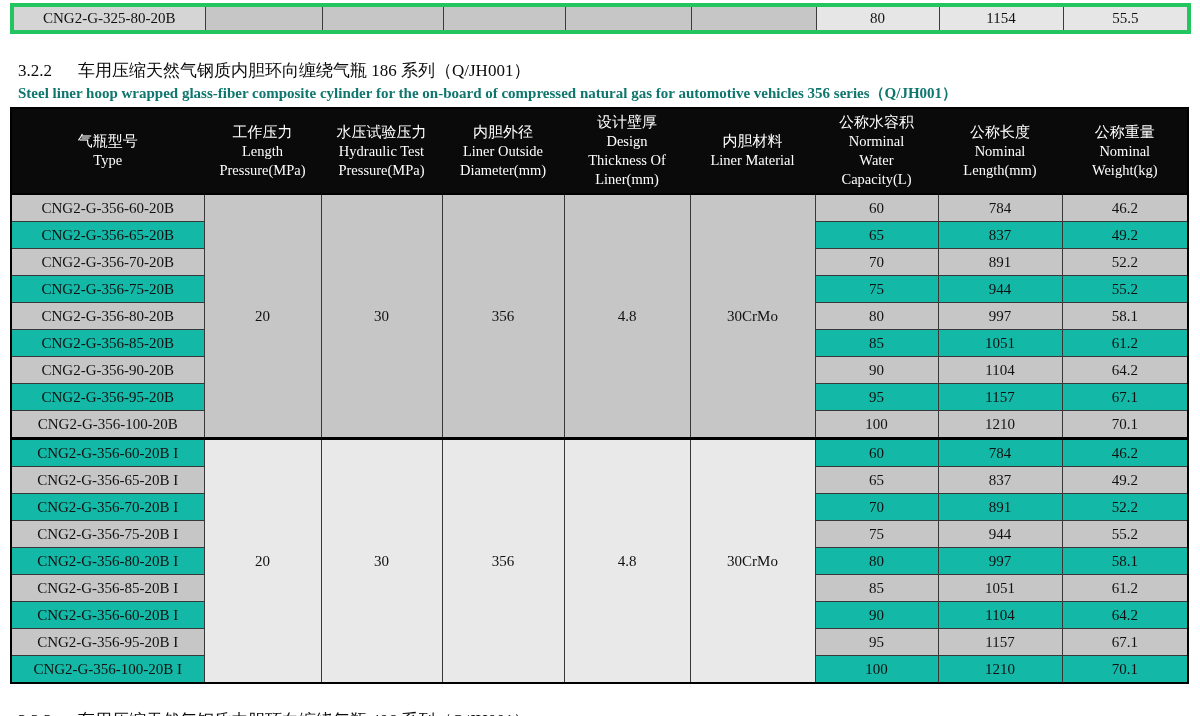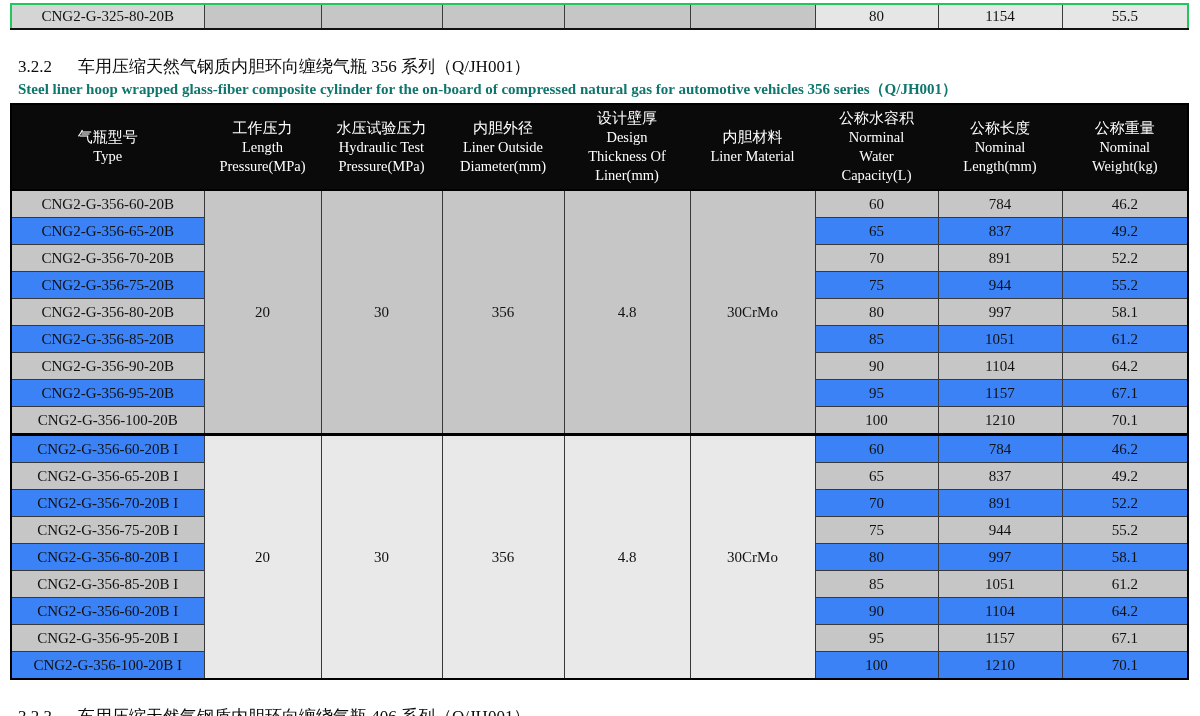--- a/index.html
+++ b/index.html
@@ -6,21 +6,21 @@
   body {
     width:1200px; height:716px;
     font-family:"Liberation Serif","DejaVu Serif",serif;
     color:#111111;
   }
   .page { position:relative; width:1200px; height:716px; overflow:hidden; background:#ffffff; }
 
   table.doc-table { border-collapse:collapse; table-layout:fixed; width:1177px; }
 
   
-  .prev-table { margin:3px 8px 0 10px; border:2px solid #22c55e; }
+  .prev-table { margin:3px 8px 0 10px; border:4px solid #22c55e; }
   .prev-table td {
     height:21px; text-align:center; vertical-align:middle;
     font-size:15px; border:1px solid #3c3c3c; border-bottom:2px solid #111;
     overflow:hidden; white-space:nowrap;
   }
   .pt-type { background:#d5d5d5; }
   .pt-mid  { background:#c6c6c6; }
   .pt-val  { background:#e6e6e6; }
 
   
@@ -42,21 +42,21 @@
     padding:2px 1px; border:1px solid #0a0a0a; border-bottom:2px solid #000;
     overflow:hidden;
   }
   .hline-zh { font-size:15px; line-height:19px; }
   .hline-en { font-size:14.5px; line-height:19px; }
   .main-table td {
     height:24px; text-align:center; vertical-align:middle;
     font-size:15px; border:1px solid #383838; overflow:hidden; white-space:nowrap;
   }
   tr.dark  td.type-cell, tr.dark  td.val { background:#c6c6c6; }
-  tr.light td.type-cell, tr.light td.val { background:#3b82f6; }
+  tr.light td.type-cell, tr.light td.val { background:#14b8a6; }
   td.merged-g0 { background:#c6c6c6; }
   td.merged-g1 { background:#e9e9e9; }
   tr.group-start td { border-top:3px solid #000000; }
 </style>
 </head>
 <body>
 
 <div class="page">
 
   <table class="doc-table prev-table">
@@ -80,21 +80,21 @@
         <td class="pt-mid"></td>
         <td class="pt-mid"></td>
         <td class="pt-val">80</td>
         <td class="pt-val">1154</td>
         <td class="pt-val">55.5</td>
       </tr>
     </tbody>
   </table>
 
   <div class="section-heading">
-    <span class="sec-num">3.2.2</span><span>车用压缩天然气钢质内胆环向缠绕气瓶 356 系列（Q/JH001）</span>
+    <span class="sec-num">3.2.2</span><span>车用压缩天然气钢质内胆环向缠绕气瓶 186 系列（Q/JH001）</span>
   </div>
   <div class="section-subtitle">Steel liner hoop wrapped glass-fiber composite cylinder for the on-board of compressed natural gas for automotive vehicles 356 series（Q/JH001）</div>
 
   <table class="doc-table main-table">
     <colgroup>
       <col style="width:193px">
         <col style="width:117px">
         <col style="width:121px">
       <col style="width:122px">
         <col style="width:126px">

